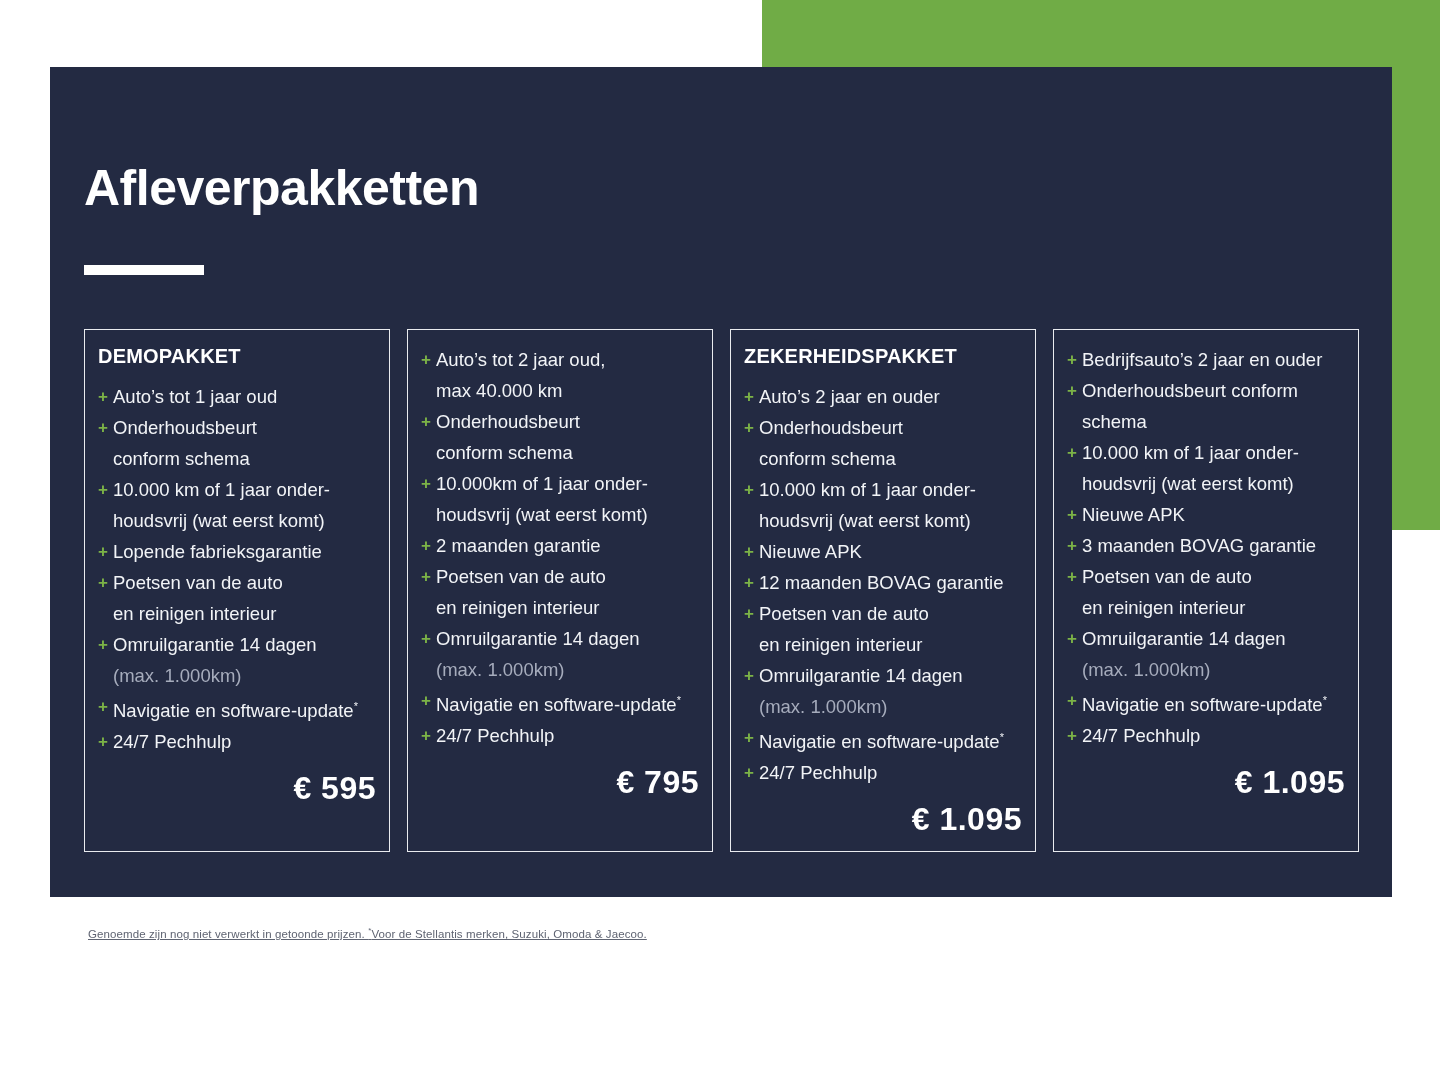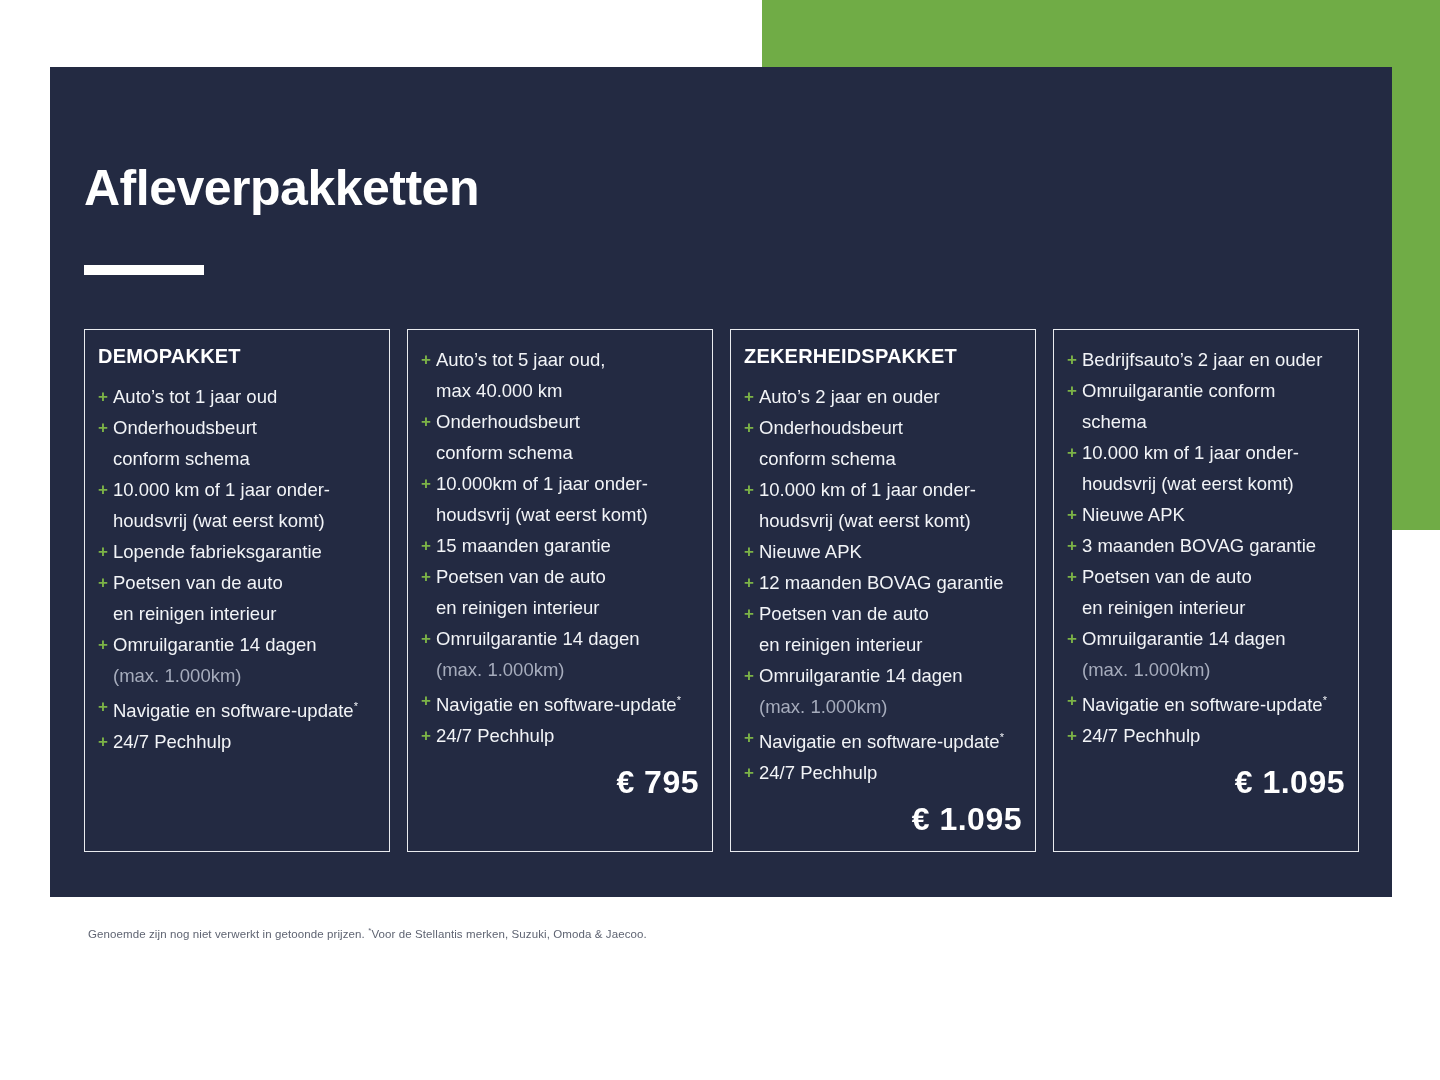--- a/index.html
+++ b/index.html
@@ -61,21 +61,21 @@
     color:var(--bullet);font-weight:bold;font-size:17px;line-height:31px;
   }
   .feature-line sup{font-size:11px;color:var(--text);}
   .price{
     text-align:right;
     font-size:32px;font-weight:bold;color:#ffffff;
     margin-top:13px;letter-spacing:0.5px;
   }
   .footnote{
     position:absolute;left:88px;top:926px;
-    font-size:11.5px;color:var(--footnote);letter-spacing:0.1px;
+    font-size:11.5px;color:var(--footnote);letter-spacing:0.1px;text-decoration:underline;
   }
   .footnote sup{font-size:8px;}
 </style>
 </head>
 <body>
 
 <div class="green-accent"></div>
 
 <div class="panel">
   <h1 class="page-title">Afleverpakketten</h1>
@@ -90,30 +90,31 @@
           <div class="feature-line"><span class="marker">+</span><span class="line-text">10.000 km of 1 jaar onder-</span></div>
           <div class="feature-line"><span class="line-text">houdsvrij (wat eerst komt)</span></div>
           <div class="feature-line"><span class="marker">+</span><span class="line-text">Lopende fabrieksgarantie</span></div>
           <div class="feature-line"><span class="marker">+</span><span class="line-text">Poetsen van de auto</span></div>
           <div class="feature-line"><span class="line-text">en reinigen interieur</span></div>
           <div class="feature-line"><span class="marker">+</span><span class="line-text">Omruilgarantie 14 dagen</span></div>
           <div class="feature-line dim"><span class="line-text">(max. 1.000km)</span></div>
           <div class="feature-line"><span class="marker">+</span><span class="line-text">Navigatie en software-update</span><sup>*</sup></div>
           <div class="feature-line"><span class="marker">+</span><span class="line-text">24/7 Pechhulp</span></div>
         </div>
+        <div class="price">€ 595</div>
       </div>
       <div class="card">
         <div>
-          <div class="feature-line"><span class="marker">+</span><span class="line-text">Auto’s tot 5 jaar oud,</span></div>
+          <div class="feature-line"><span class="marker">+</span><span class="line-text">Auto’s tot 2 jaar oud,</span></div>
           <div class="feature-line"><span class="line-text">max 40.000 km</span></div>
           <div class="feature-line"><span class="marker">+</span><span class="line-text">Onderhoudsbeurt</span></div>
           <div class="feature-line"><span class="line-text">conform schema</span></div>
           <div class="feature-line"><span class="marker">+</span><span class="line-text">10.000km of 1 jaar onder-</span></div>
           <div class="feature-line"><span class="line-text">houdsvrij (wat eerst komt)</span></div>
-          <div class="feature-line"><span class="marker">+</span><span class="line-text">15 maanden garantie</span></div>
+          <div class="feature-line"><span class="marker">+</span><span class="line-text">2 maanden garantie</span></div>
           <div class="feature-line"><span class="marker">+</span><span class="line-text">Poetsen van de auto</span></div>
           <div class="feature-line"><span class="line-text">en reinigen interieur</span></div>
           <div class="feature-line"><span class="marker">+</span><span class="line-text">Omruilgarantie 14 dagen</span></div>
           <div class="feature-line dim"><span class="line-text">(max. 1.000km)</span></div>
           <div class="feature-line"><span class="marker">+</span><span class="line-text">Navigatie en software-update</span><sup>*</sup></div>
           <div class="feature-line"><span class="marker">+</span><span class="line-text">24/7 Pechhulp</span></div>
         </div>
         <div class="price">€ 795</div>
       </div>
       <div class="card">
@@ -131,21 +132,21 @@
           <div class="feature-line"><span class="marker">+</span><span class="line-text">Omruilgarantie 14 dagen</span></div>
           <div class="feature-line dim"><span class="line-text">(max. 1.000km)</span></div>
           <div class="feature-line"><span class="marker">+</span><span class="line-text">Navigatie en software-update</span><sup>*</sup></div>
           <div class="feature-line"><span class="marker">+</span><span class="line-text">24/7 Pechhulp</span></div>
         </div>
         <div class="price">€ 1.095</div>
       </div>
       <div class="card">
         <div>
           <div class="feature-line"><span class="marker">+</span><span class="line-text">Bedrijfsauto’s 2 jaar en ouder</span></div>
-          <div class="feature-line"><span class="marker">+</span><span class="line-text">Omruilgarantie conform</span></div>
+          <div class="feature-line"><span class="marker">+</span><span class="line-text">Onderhoudsbeurt conform</span></div>
           <div class="feature-line"><span class="line-text">schema</span></div>
           <div class="feature-line"><span class="marker">+</span><span class="line-text">10.000 km of 1 jaar onder-</span></div>
           <div class="feature-line"><span class="line-text">houdsvrij (wat eerst komt)</span></div>
           <div class="feature-line"><span class="marker">+</span><span class="line-text">Nieuwe APK</span></div>
           <div class="feature-line"><span class="marker">+</span><span class="line-text">3 maanden BOVAG garantie</span></div>
           <div class="feature-line"><span class="marker">+</span><span class="line-text">Poetsen van de auto</span></div>
           <div class="feature-line"><span class="line-text">en reinigen interieur</span></div>
           <div class="feature-line"><span class="marker">+</span><span class="line-text">Omruilgarantie 14 dagen</span></div>
           <div class="feature-line dim"><span class="line-text">(max. 1.000km)</span></div>
           <div class="feature-line"><span class="marker">+</span><span class="line-text">Navigatie en software-update</span><sup>*</sup></div>

